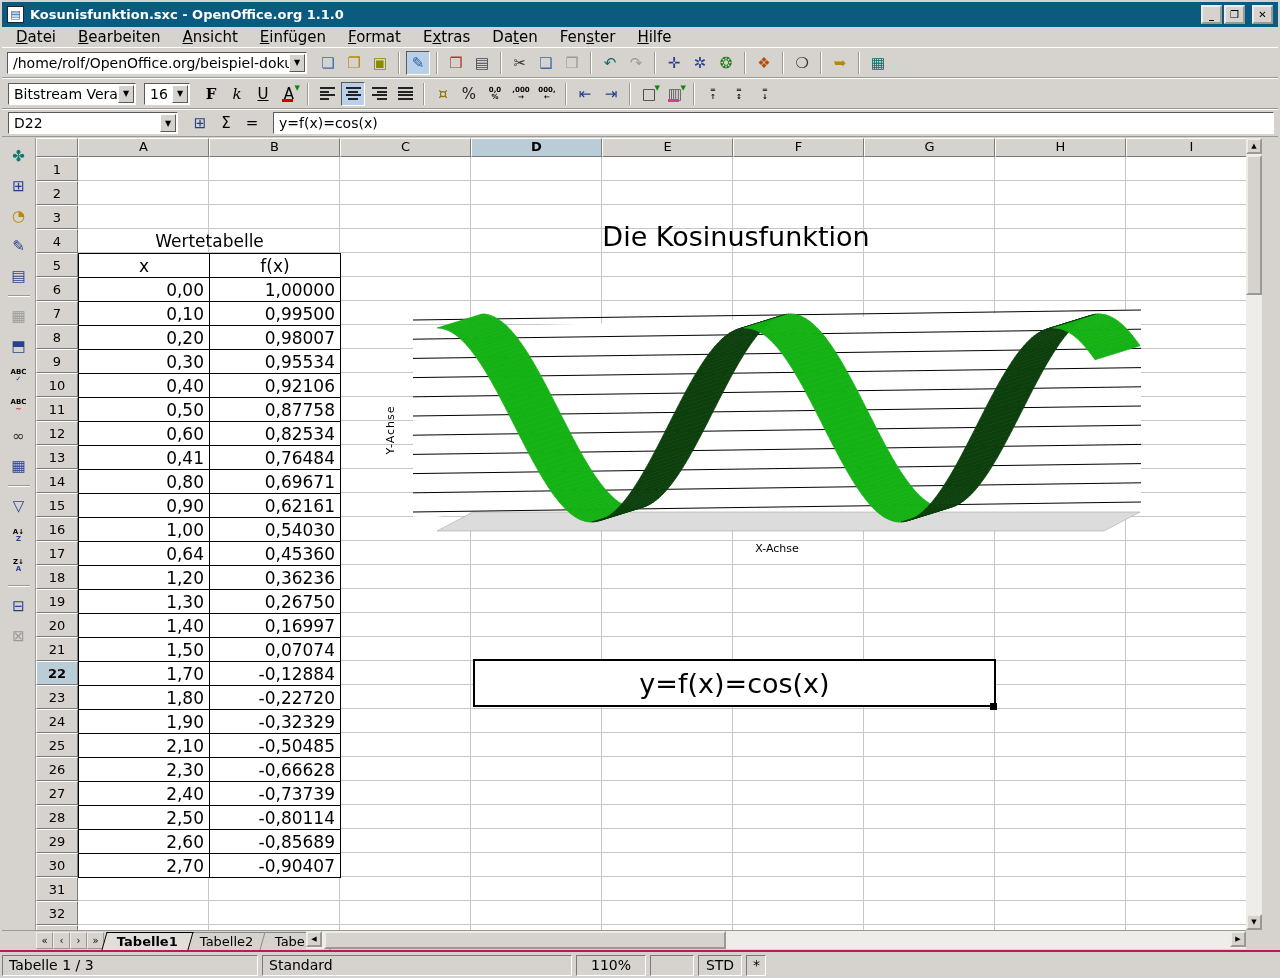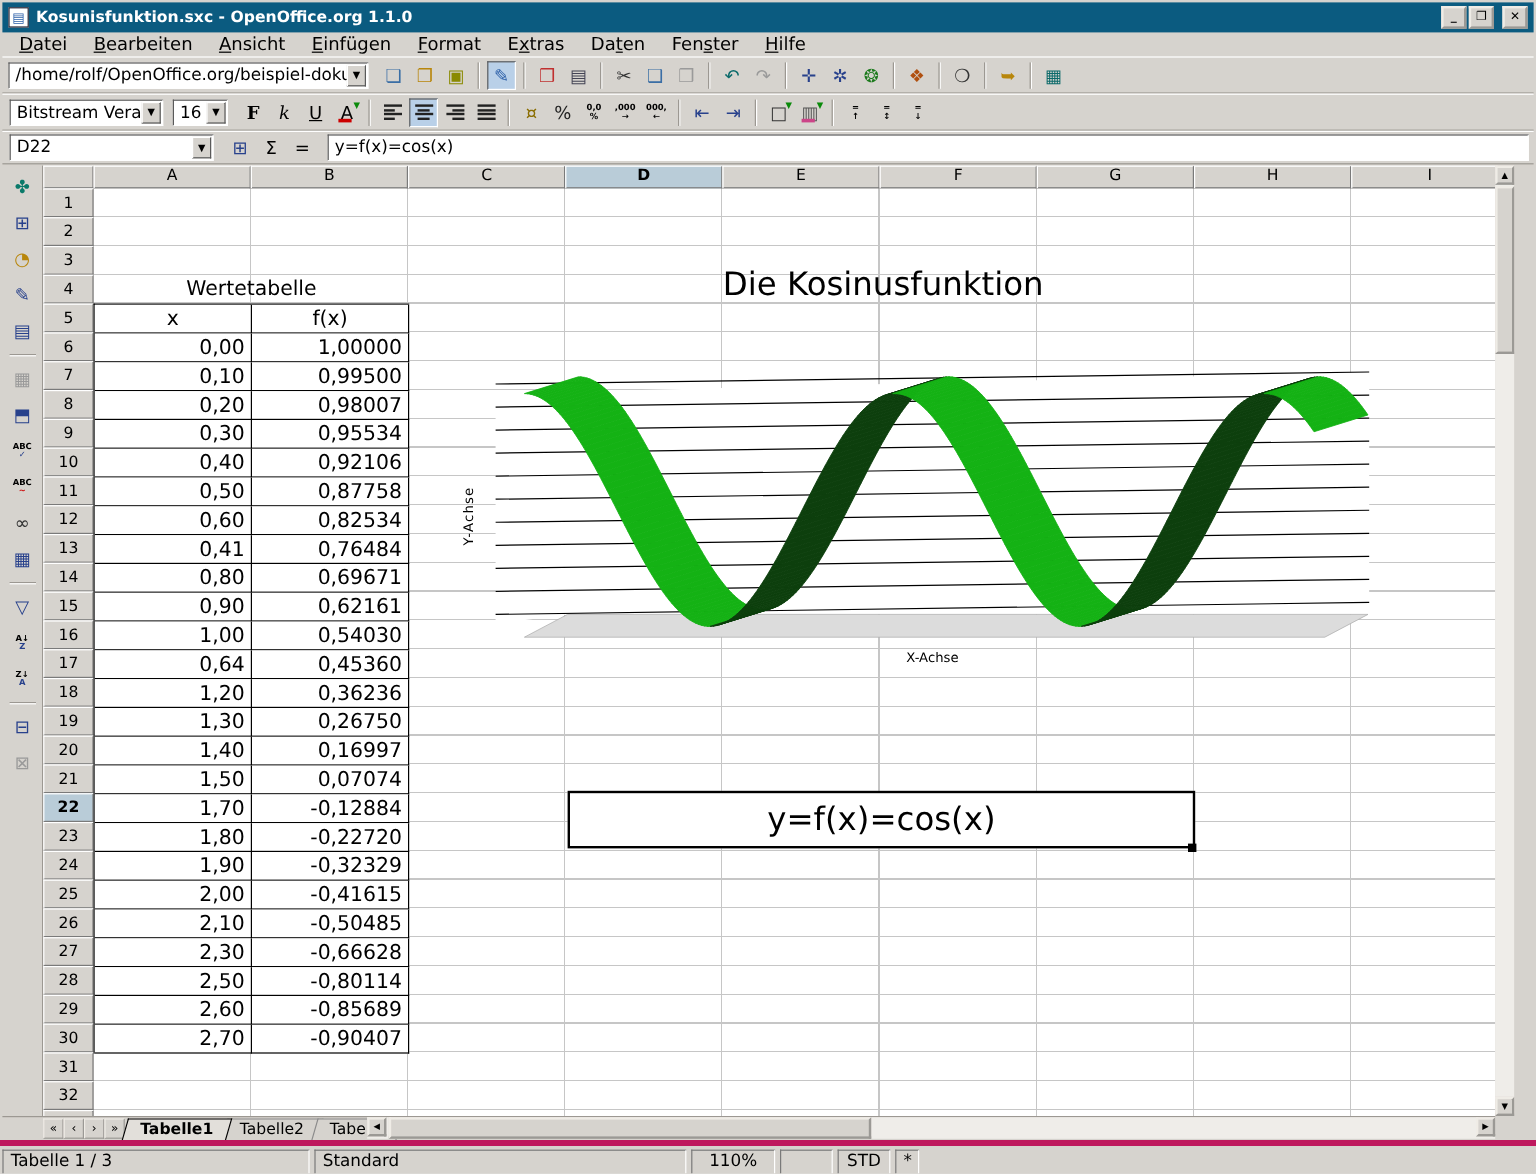--- a/index.html
+++ b/index.html
@@ -103,21 +103,21 @@
   text-align:center;line-height:15px;flex:0 0 auto}
 .tab{height:18px;padding:0 12px;font-size:13px;line-height:17px;background:#d6d3ce;
   border:1px solid #8a8a8a;border-bottom:none;transform:skewX(-16deg);margin-right:-4px;flex:0 0 auto}
 .tab>span{display:inline-block;transform:skewX(16deg)}
 .tab.active{font-weight:bold;background:#e2dfda;border-color:#000;z-index:2;position:relative}
 .hscroll{position:absolute;left:306px;top:931px;width:940px;height:18px;background:#efede9}
 .hthumb{position:absolute;left:18px;top:0;width:402px;height:18px;background:#d6d3ce;border:2px outset #efece6}
 
 
 .statusbar{position:absolute;left:0;top:950px;width:1280px;height:28px;background:#d6d3ce;
-  border-top:5px solid #be185d}
+  border-top:2px solid #be185d}
 .panel{position:absolute;top:3px;height:21px;border:1px solid;border-color:#7a7a7a #fff #fff #7a7a7a;
   font-size:14px;line-height:19px;padding:0 6px;background:#d6d3ce;white-space:nowrap;overflow:hidden}
 .panel.ctr{text-align:center}
 </style>
 </head>
 <body>
 
 <div class="app">
 
   <div class="titlebar">
@@ -505,30 +505,30 @@
         </div>
         <div class="vrow">
           <div class="vcell num">1,80</div>
           <div class="vcell num">-0,22720</div>
         </div>
         <div class="vrow">
           <div class="vcell num">1,90</div>
           <div class="vcell num">-0,32329</div>
         </div>
         <div class="vrow">
-          <div class="vcell num">2,00</div>
-          <div class="vcell num">-0,41615</div>
-        </div>
-        <div class="vrow">
           <div class="vcell num">2,10</div>
           <div class="vcell num">-0,50485</div>
         </div>
         <div class="vrow">
           <div class="vcell num">2,30</div>
           <div class="vcell num">-0,66628</div>
+        </div>
+        <div class="vrow">
+          <div class="vcell num">2,40</div>
+          <div class="vcell num">-0,73739</div>
         </div>
         <div class="vrow">
           <div class="vcell num">2,50</div>
           <div class="vcell num">-0,80114</div>
         </div>
         <div class="vrow">
           <div class="vcell num">2,60</div>
           <div class="vcell num">-0,85689</div>
         </div>
         <div class="vrow">

